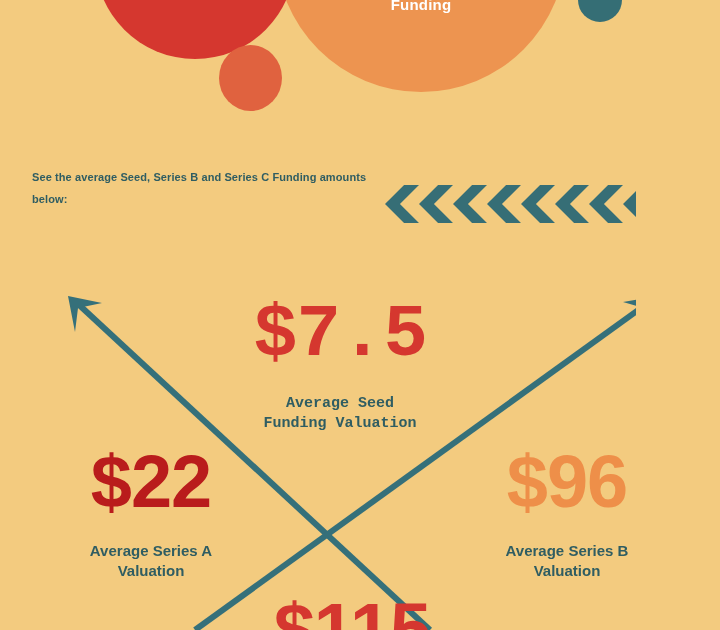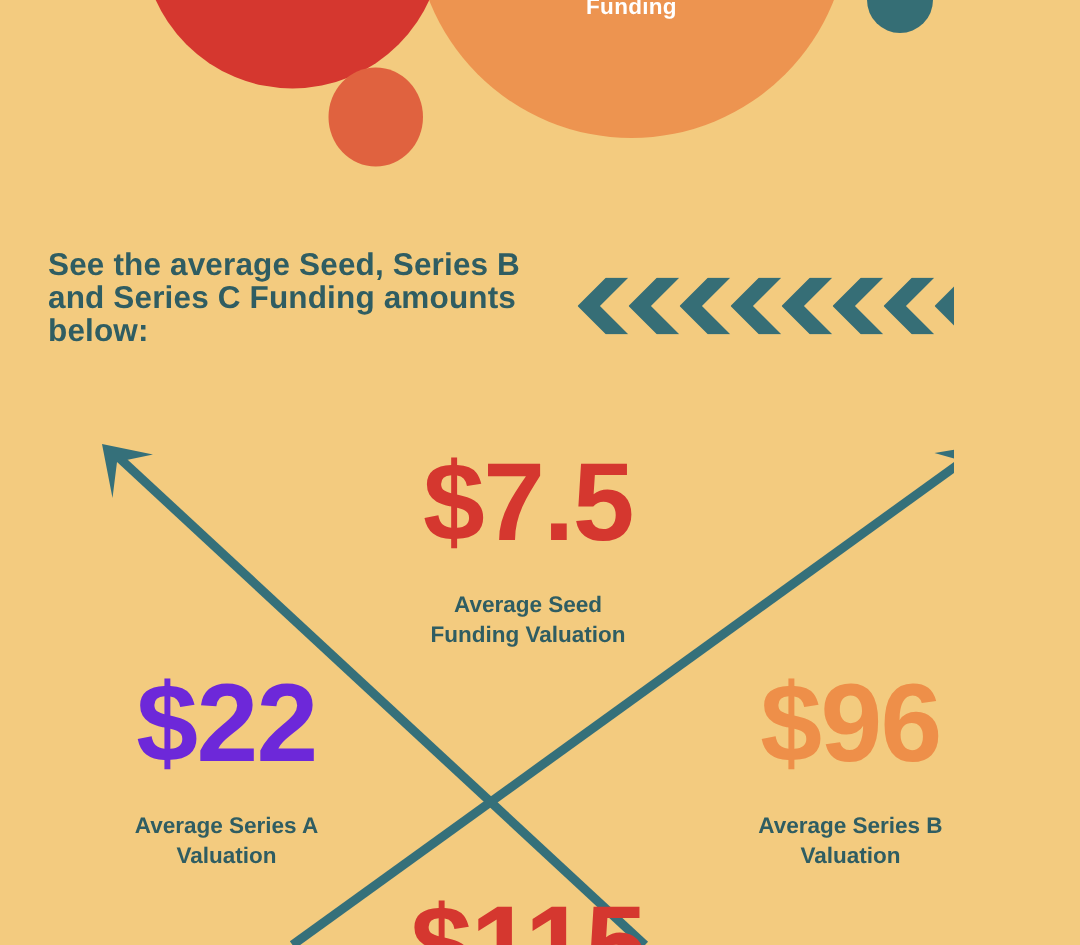--- a/index.html
+++ b/index.html
@@ -52,21 +52,21 @@
     letter-spacing:.2px;
     line-height:18px;
   }
 
   
   #intro-text{
     position:absolute;
     left:32px; top:166px;
     width:340px;
     color:#2F5D62;
-    font-size:21px;
+    font-size:11px;
     font-weight:bold;
     line-height:22px;
     letter-spacing:.1px;
   }
 
   
   #chevron-strip{
     position:absolute;
     left:385px; top:185px;
     width:302px;height:38px;
@@ -100,30 +100,31 @@
   .stat-label{
     color:#2F5D62;
     font-size:15px;
     font-weight:bold;
     line-height:20px;
     margin-top:22px;
     white-space:pre-line;
   }
 
   #stat-seed{
-    left:202px; top:298px;
+    left:190px; top:298px;
     width:300px;
+    font-family:Liberation Mono, monospace;
   }
   #stat-seed .stat-value{color:#D5372F;}
 
   #stat-series-a{
     left:21px; top:445px;
     width:260px;
   }
-  #stat-series-a .stat-value{color:#6d28d9;}
+  #stat-series-a .stat-value{color:#b91c1c;}
 
   #stat-series-b{
     left:437px; top:445px;
     width:260px;
   }
   #stat-series-b .stat-value{color:#EE8F49;}
 
   #stat-series-c{
     left:202px; top:593px;
     width:300px;

